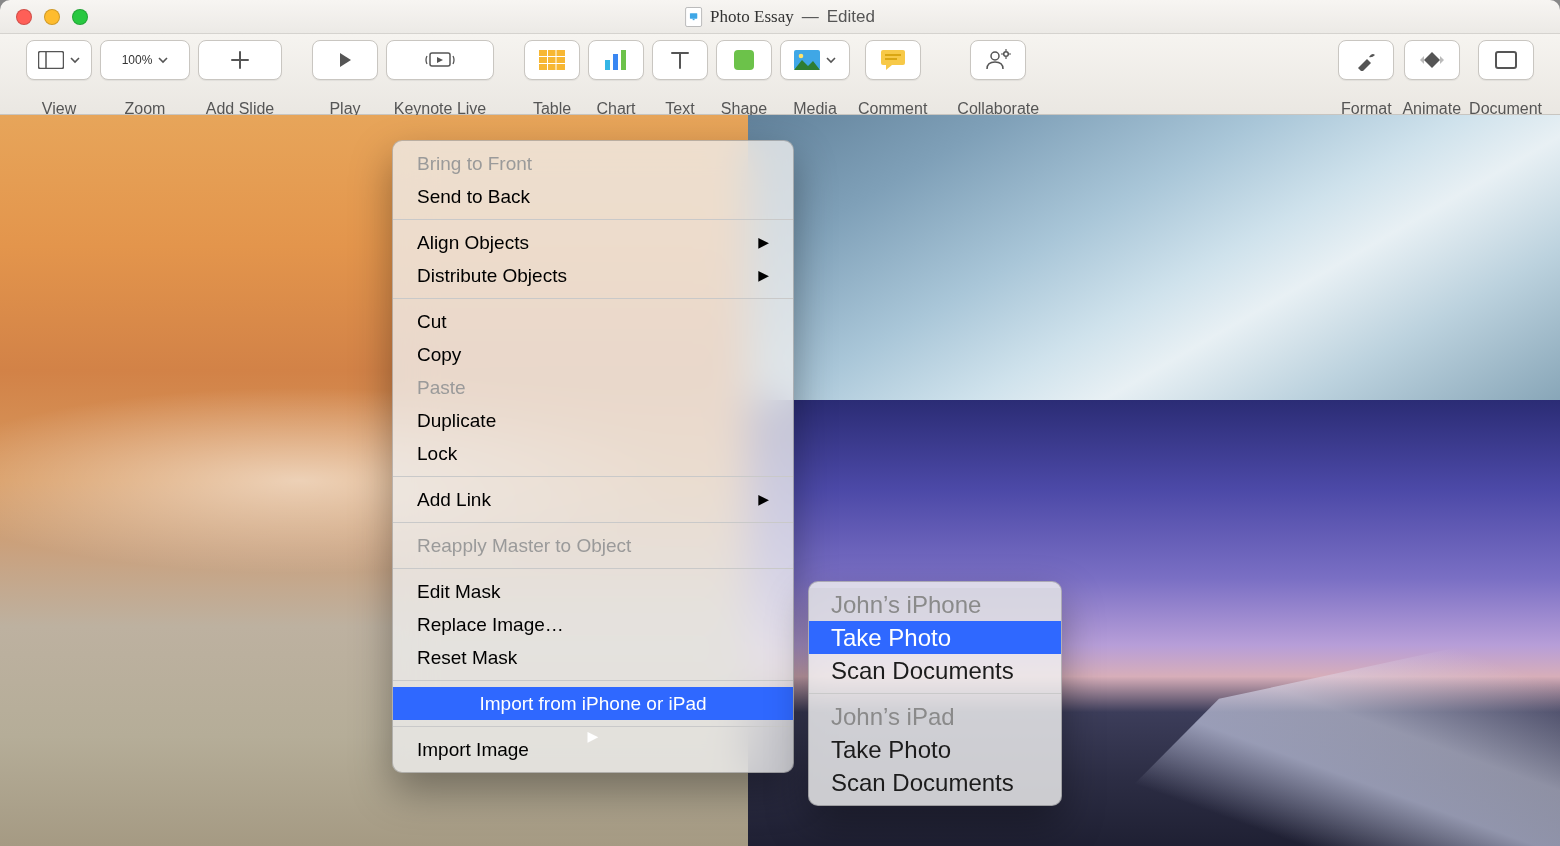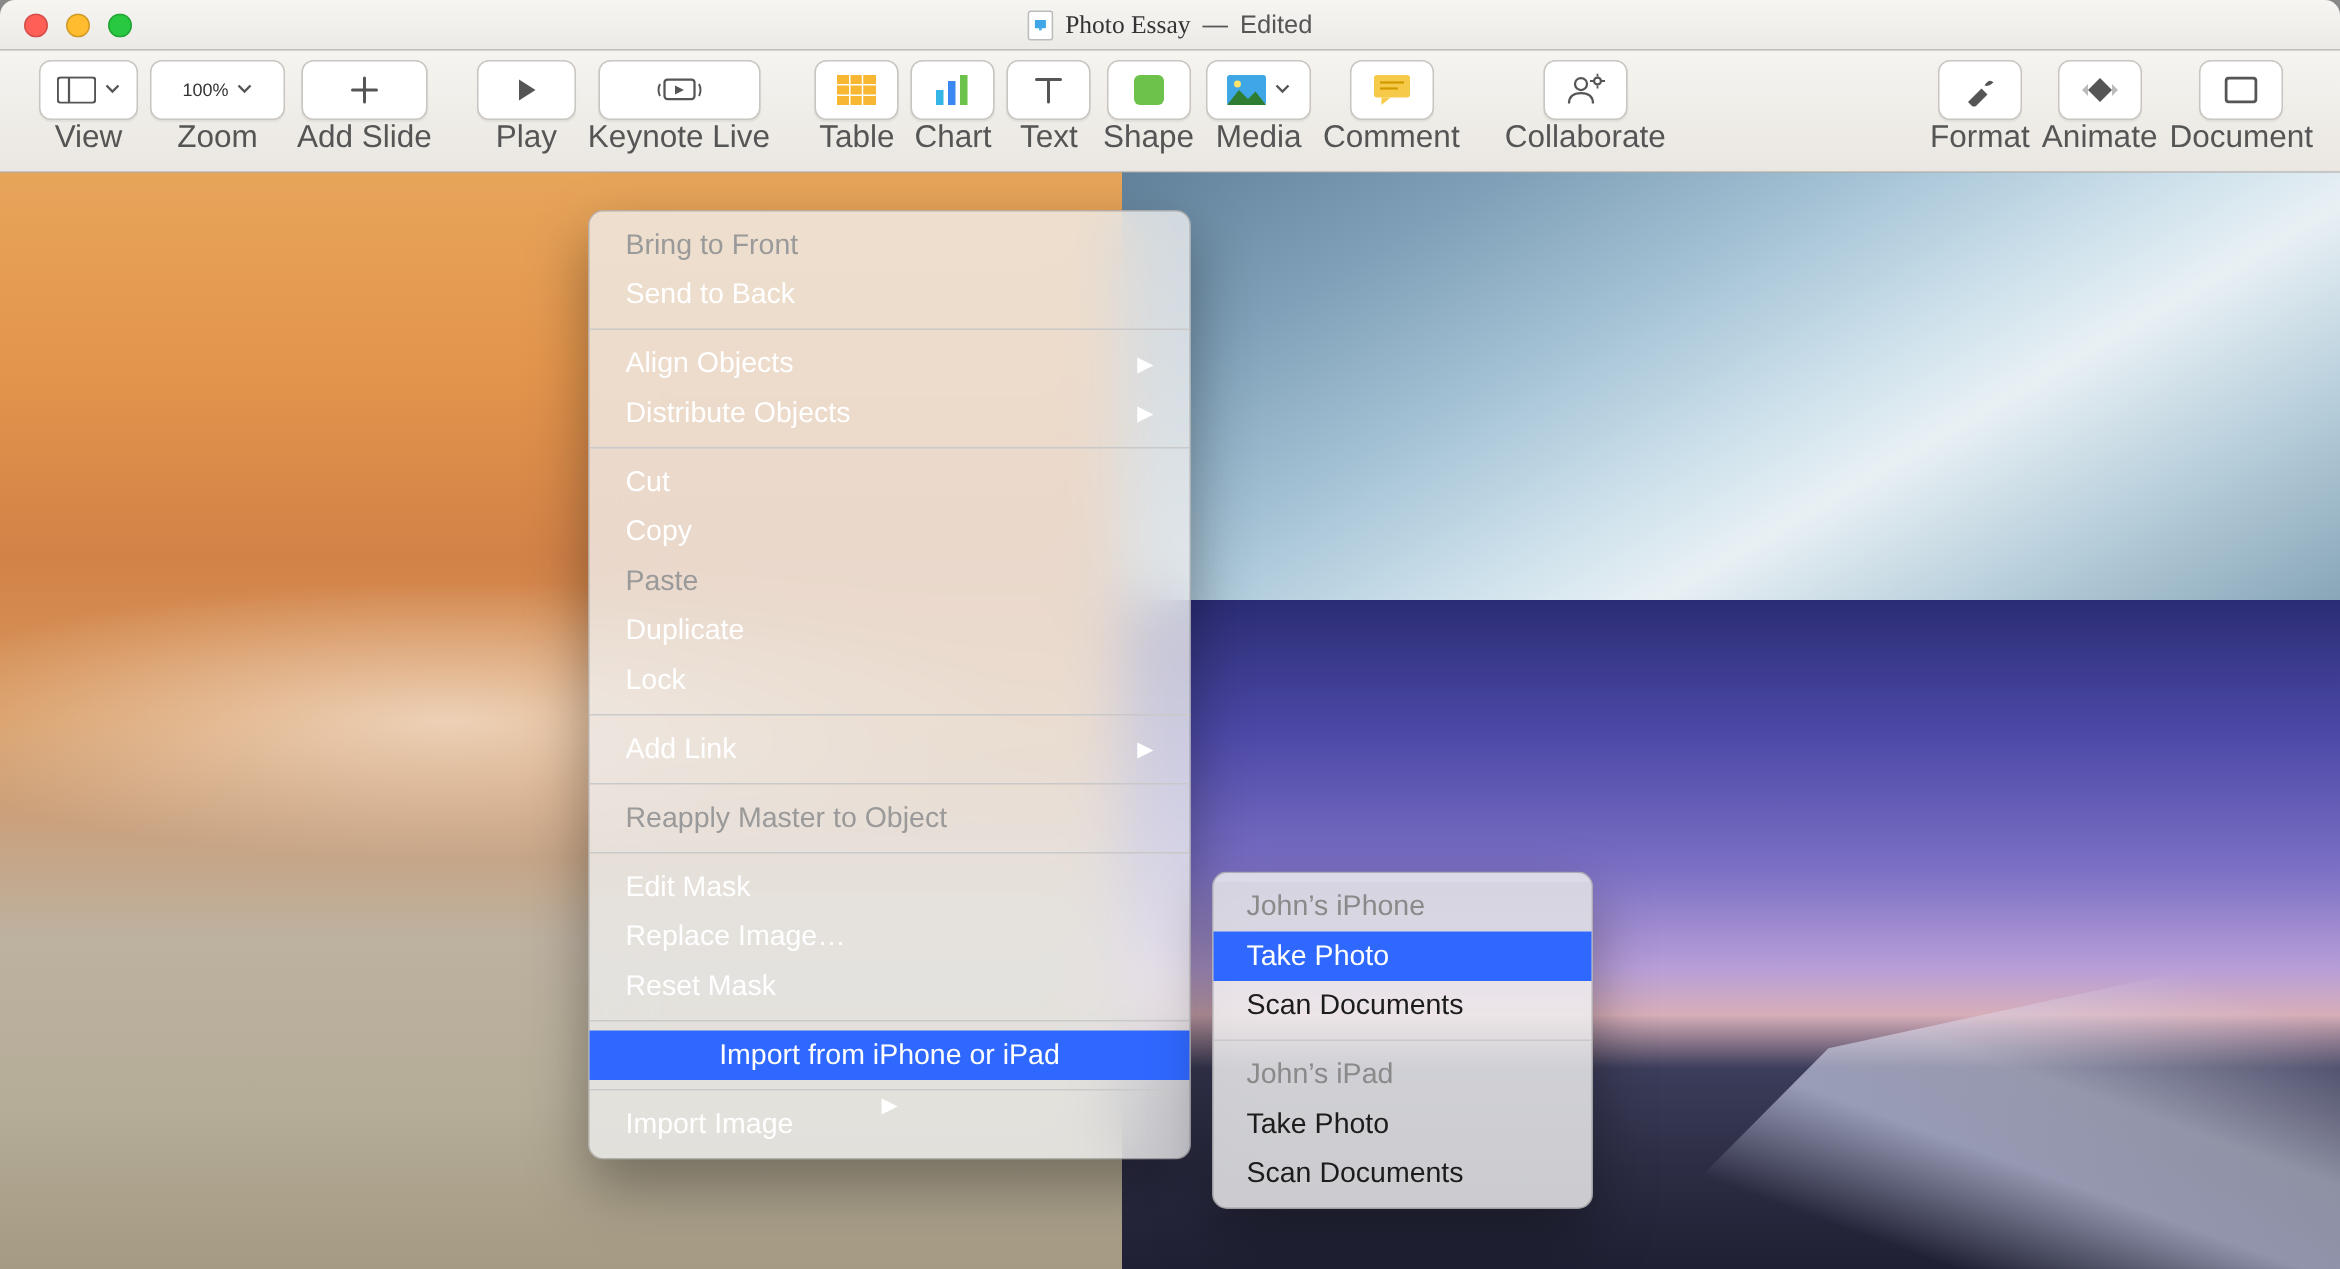--- a/index.html
+++ b/index.html
@@ -28,21 +28,21 @@
     background: linear-gradient(#f6f4f0, #eae7e2);
     border-bottom:1px solid #c8c5c0;
     display:flex; align-items:flex-start;
   }
   .tb-group { display:flex; flex-direction:column; align-items:center; margin:6px 4px 0; }
   .tb-btn {
     height:40px; background:#fff; border:1px solid #c9c6c1; border-radius:8px;
     display:flex; align-items:center; justify-content:center;
     box-shadow: 0 1px 0 rgba(255,255,255,.6) inset, 0 1px 1px rgba(0,0,0,.06);
   }
-  .tb-label { font-size:21px; color:#555; margin-top:0; }
+  .tb-label { font-size:16px; color:#555; margin-top:20px; }
   .tb-sep { width:22px; }
   .flex-spacer { flex:1; }
   .tb-btn .ico { display:flex; align-items:center; justify-content:center; }
   .tb-btn .caret { margin-left:6px; }
   .caret svg { width:10px; height:10px; }
 
   
   .canvas { position:absolute; left:0; top:115px; width:1560px; height:731px; }
   .photo { position:absolute; }
   .photo.sunset { left:0; top:0; width:748px; height:731px;
@@ -59,39 +59,39 @@
     position:absolute; left:392px; top:140px; width:402px;
     background: rgba(240,240,240,.78);
     border:1px solid rgba(0,0,0,.22);
     border-radius:10px;
     backdrop-filter: blur(20px);
     box-shadow: 0 18px 40px rgba(0,0,0,.35);
     padding:6px 0;
     font-size:19px;
   }
   .ctx .mi {
-    height:33px; line-height:33px; padding:0 24px; color:#ffffff;
+    height:33px; line-height:33px; padding:0 24px; color:#000000;
     display:flex; align-items:center; justify-content:space-between;
     white-space:nowrap;
   }
   .ctx .mi.disabled { color:#9a9a9a; }
   .ctx .mi.hl { background:#2f68ff; color:#fff;flex-direction:column; }
   .ctx .sep { height:1px; background:#c9c9c9; margin:6px 0; }
   .ctx .arrow { font-size:14px; }
   .ctx .mi.hl .arrow { color:#fff; }
 
   
   .submenu {
     position:absolute; left:808px; top:581px; width:254px;
     background: rgba(240,240,240,.82);
     border:1px solid rgba(0,0,0,.22);
     border-radius:10px;
     box-shadow: 0 18px 40px rgba(0,0,0,.35);
     padding:6px 0;
-    font-size:19px;
+    font-size:24px;
   }
   .submenu .mi { height:33px; line-height:33px; padding:0 22px; color:#1c1c1c; }
   .submenu .mi.head { color:#8a8a8a; background:rgba(200,200,210,.35); }
   .submenu .mi.hl { background:#2f68ff; color:#fff; }
   .submenu .sep { height:1px; background:#c9c9c9; margin:6px 0; }
 
   
   .ico svg { display:block; }
 </style>
 </head>

